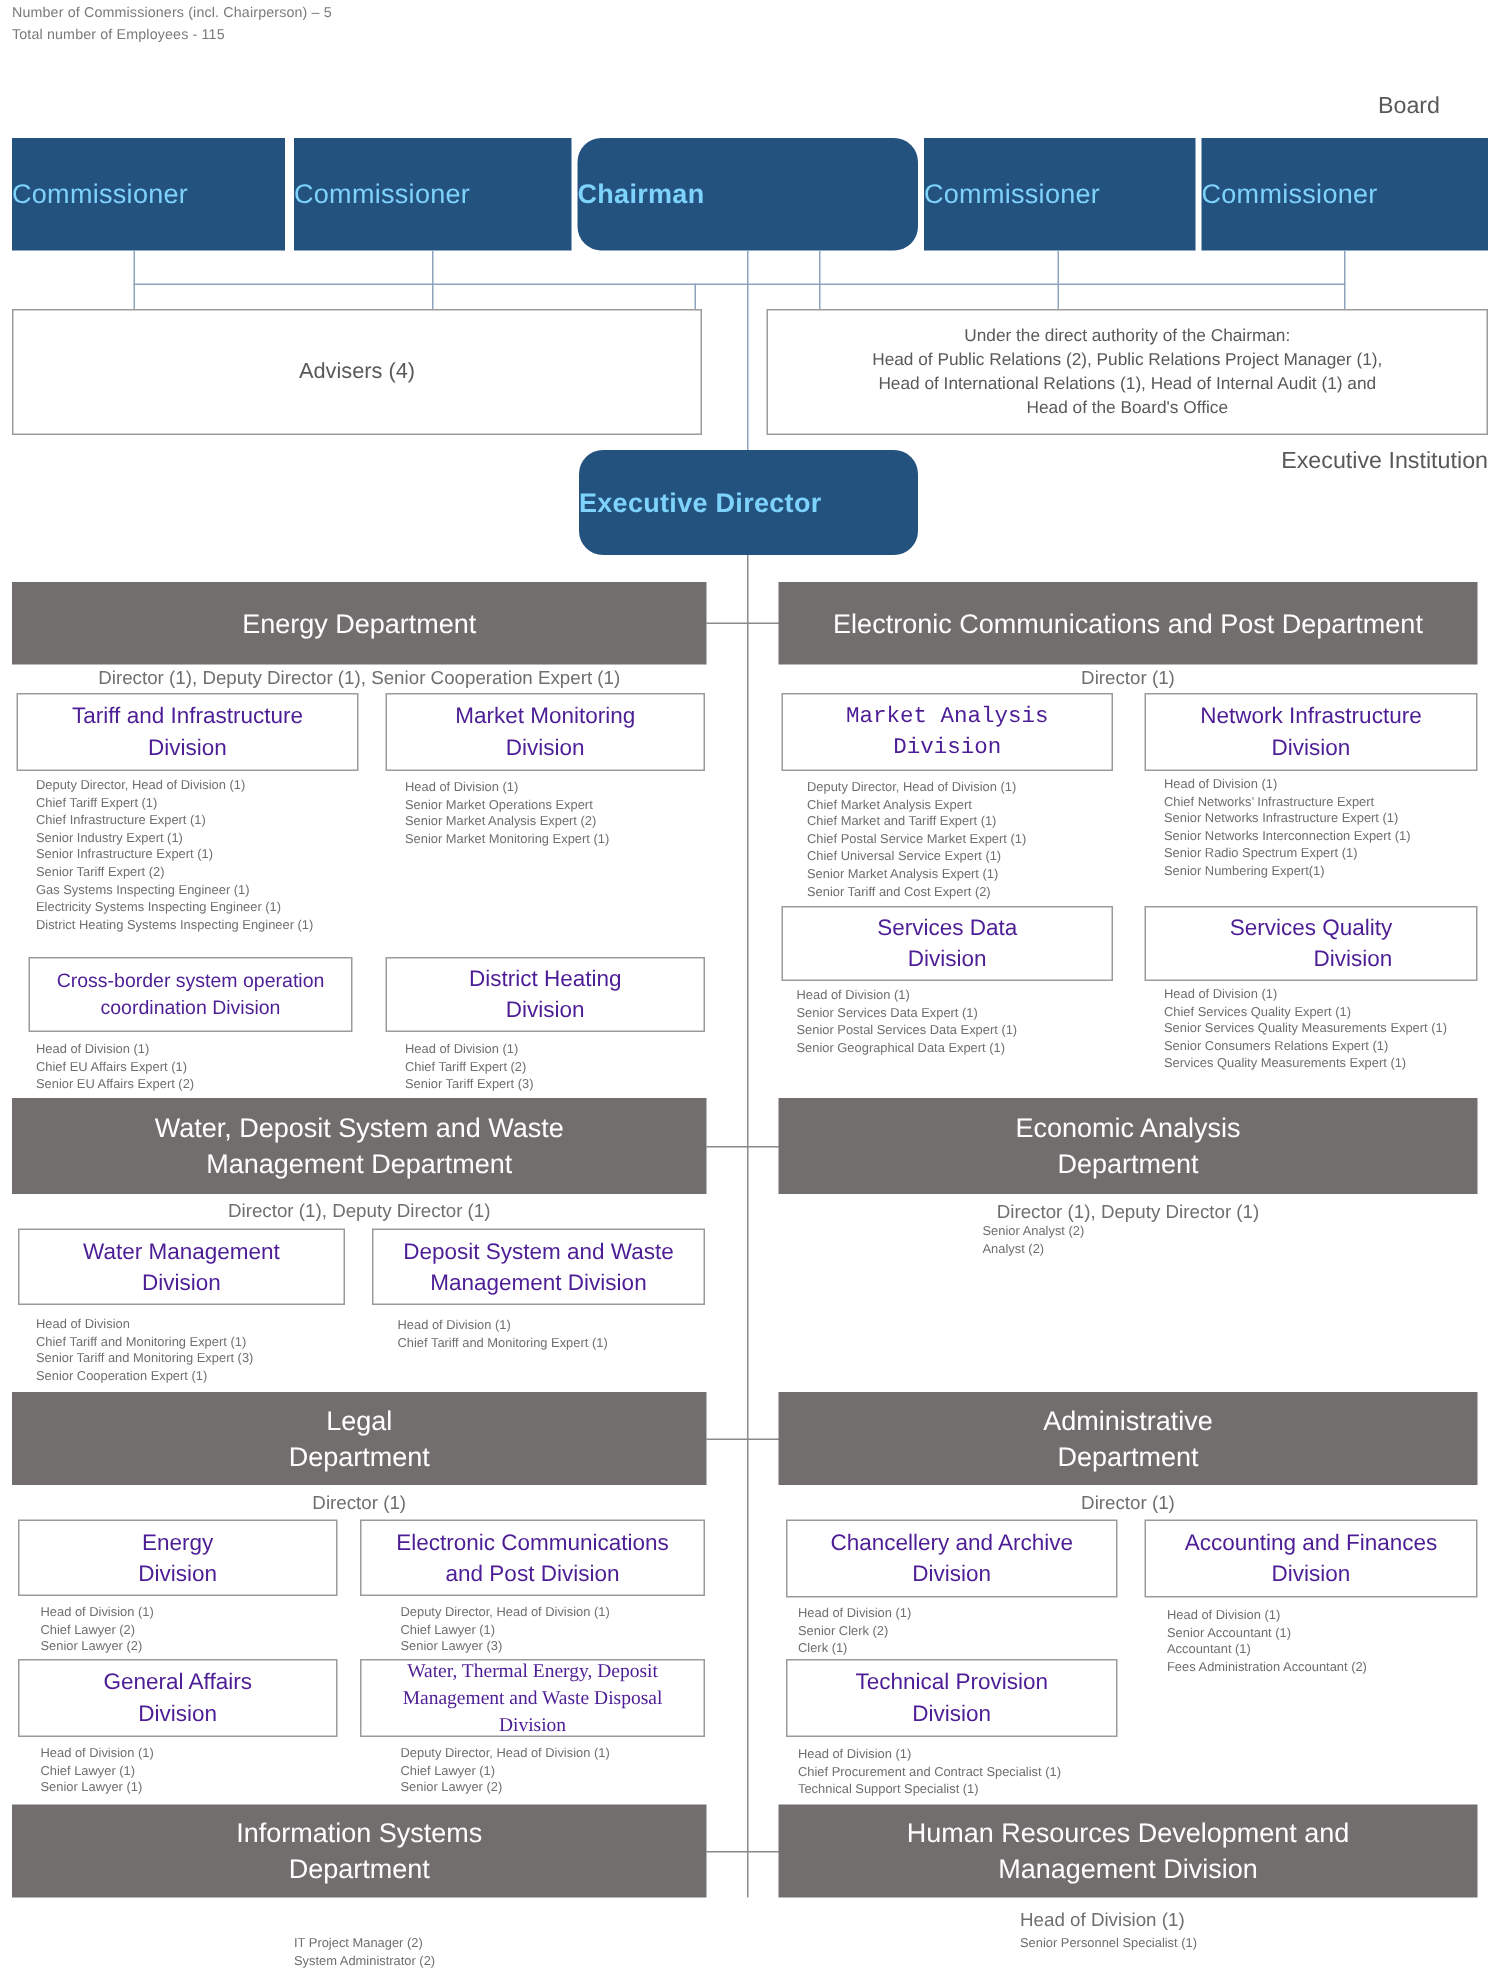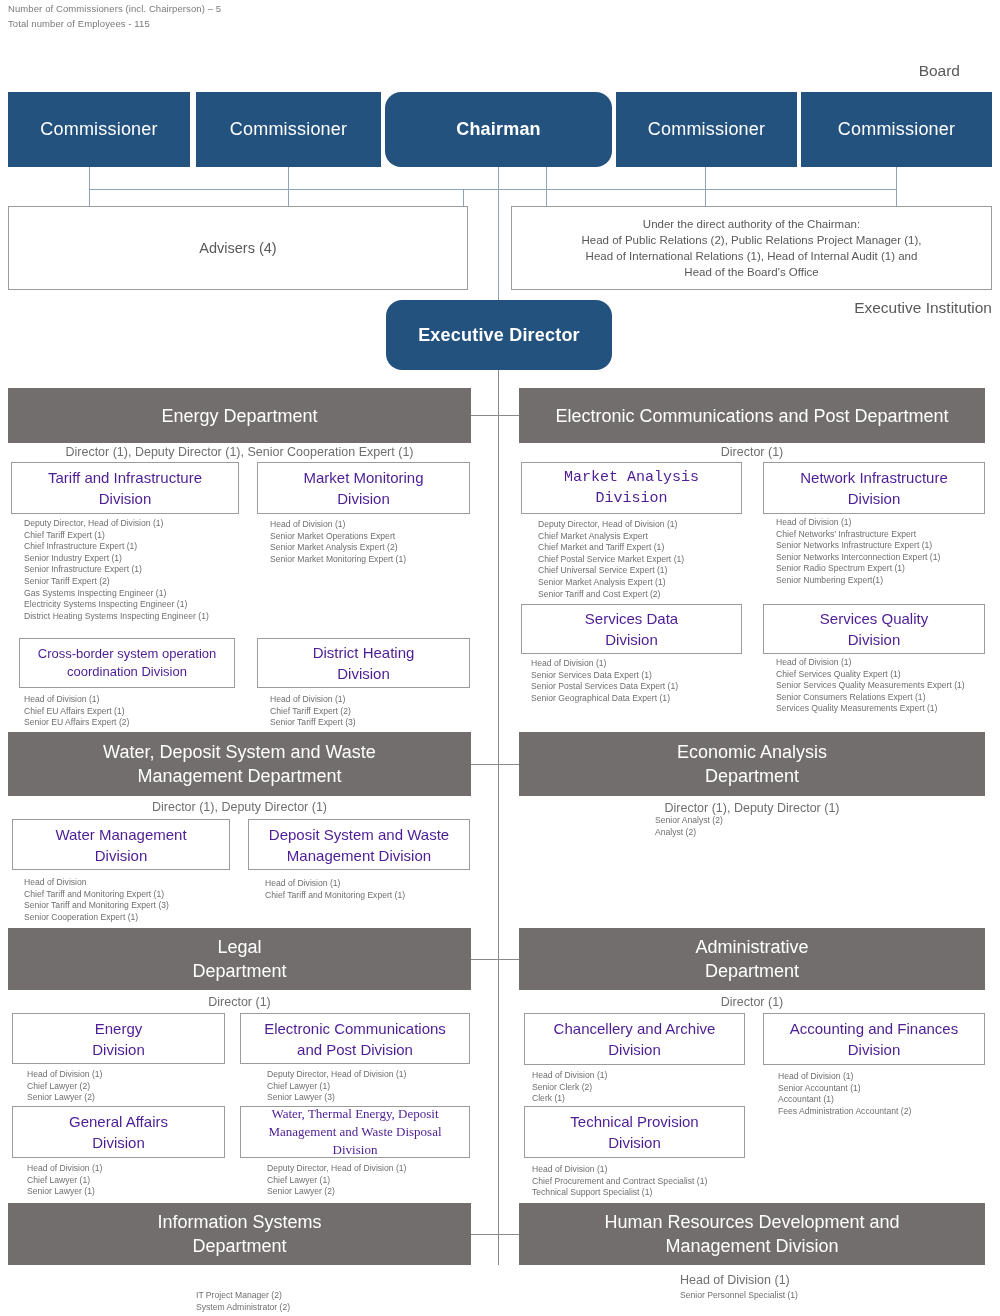--- a/index.html
+++ b/index.html
@@ -28,24 +28,23 @@
   .side-label {
     font-size: 15.5px;
     color: #595959;
     text-align: right;
     white-space: nowrap;
   }
 
   
   .board-box {
     background: #24527F;
-    color: #ffffff;
+    color: #7dd3fc;
     display: flex;
     align-items: center;
-    justify-content: center;
     font-size: 18px;
     text-align: center;
     letter-spacing: .2px;
   }
   .board-box.chairman { font-weight: bold; border-radius: 16px; }
 
   
   .plain-box {
     border: 1px solid #9b9b9b;
     background: #ffffff;
@@ -262,21 +261,21 @@
   <span>Services Data
 Division</span>
 </div>
 <div class="abs staff" style="left:531px; top:658px;">
   <div>Head of Division (1)</div>
   <div>Senior Services Data Expert (1)</div>
   <div>Senior Postal Services Data Expert (1)</div>
   <div>Senior Geographical Data Expert (1)</div>
 </div>
 
-<div class="abs div-box" style="left:763px; top:604px; width:222px; height:50px; white-space:pre-line;">
+<div class="abs div-box" style="left:763px; top:604px; width:222px; height:50px; white-space:pre-line;text-align:right;">
   <span>Services Quality
 Division</span>
 </div>
 <div class="abs staff" style="left:776px; top:657px;">
   <div>Head of Division (1)</div>
   <div>Chief Services Quality Expert (1)</div>
   <div>Senior Services Quality Measurements Expert (1)</div>
   <div>Senior Consumers Relations Expert (1)</div>
   <div>Services Quality Measurements Expert (1)</div>
 </div>

